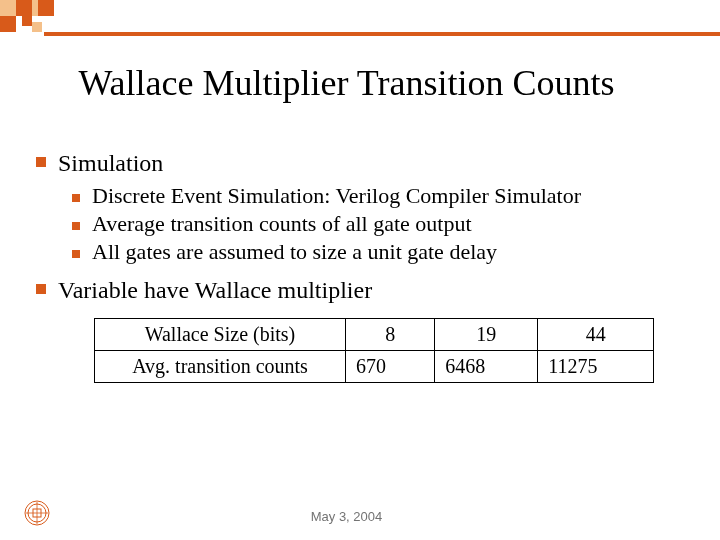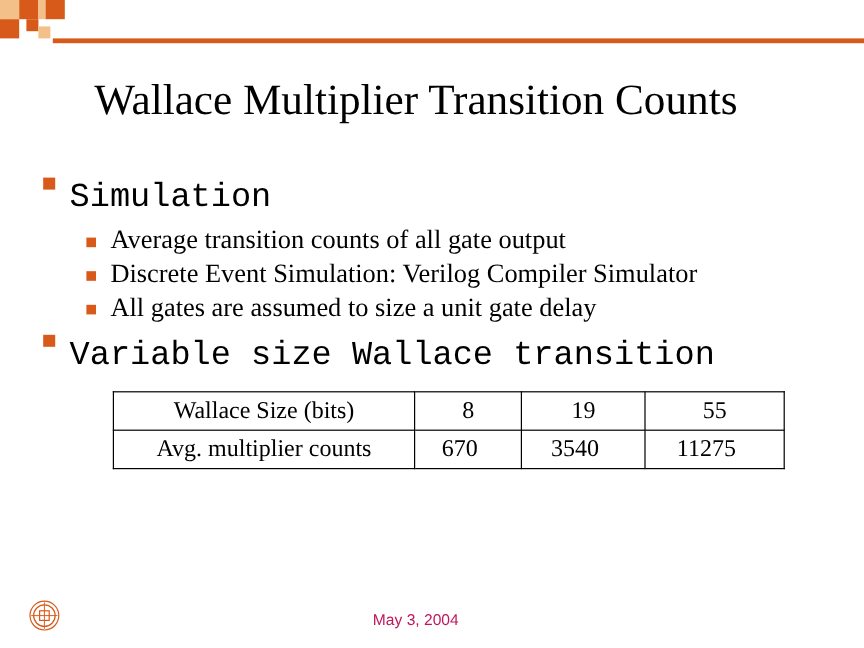--- a/index.html
+++ b/index.html
@@ -35,24 +35,23 @@
     font-weight: 400;
   }
   .body {
     position: absolute;
     left: 36px;
     right: 36px;
     top: 150px;
   }
   .bullet-l1 {
     display: flex;
-    align-items: flex-start;
-    font-size: 28px;
+    align-items: center;
+    font-size: 24px;
     margin-bottom: 6px;
-    font-family: Liberation Mono, monospace;
   }
   .bullet-l2 {
     display: flex;
     align-items: baseline;
     font-size: 22px;
     margin-left: 36px;
     margin-bottom: 2px;
   }
   .sq {
     display: inline-block;
@@ -83,32 +82,32 @@
     border: 1.5px solid #000;
     padding: 4px 10px;
     text-align: center;
     font-weight: 400;
   }
   table.data td.rowlabel {
     text-align: center;
     width: 230px;
   }
   table.data td.num {
-    text-align: center;
+    text-align: left;
     padding-right: 24px;
   }
   .footer-date {
     position: absolute;
     left: 0;
     right: 0;
     bottom: 16px;
     text-align: center;
     font-family: Arial, Helvetica, sans-serif;
     font-size: 13px;
-    color: #be185d;
+    color: #737373;
   }
   .logo {
     position: absolute;
     left: 24px;
     bottom: 14px;
     width: 26px;
     height: 26px;
   }
 </style>
 </head>
@@ -131,50 +130,50 @@
 
   <div class="body">
 
     <div class="bullet-l1">
       <span class="sq"></span>
       <span>Simulation</span>
     </div>
 
     <div class="bullet-l2">
       <span class="sq small"></span>
-      <span>Average transition counts of all gate output</span>
+      <span>Discrete Event Simulation: Verilog Compiler Simulator</span>
     </div>
     <div class="bullet-l2">
       <span class="sq small"></span>
-      <span>Discrete Event Simulation: Verilog Compiler Simulator</span>
+      <span>Average transition counts of all gate output</span>
     </div>
     <div class="bullet-l2">
       <span class="sq small"></span>
       <span>All gates are assumed to size a unit gate delay</span>
     </div>
 
     <div class="gap"></div>
 
     <div class="bullet-l1">
       <span class="sq"></span>
-      <span>Variable size Wallace transition</span>
+      <span>Variable have Wallace multiplier</span>
     </div>
 
     <table class="data">
       <tbody>
           <tr>
         <td class="rowlabel">Wallace Size (bits)</td>
         <td>8</td>
         <td>19</td>
-        <td>55</td>
+        <td>44</td>
       </tr>
       <tr>
-        <td class="rowlabel">Avg. multiplier counts</td>
+        <td class="rowlabel">Avg. transition counts</td>
         <td class="num">670</td>
-        <td class="num">3540</td>
+        <td class="num">6468</td>
         <td class="num">11275</td>
       </tr>
     </tbody>
       </table>
 
   </div>
 
   <svg class="logo" viewBox="0 0 26 26">
     <circle cx="13" cy="13" r="12" fill="none" stroke="#D85A1A" stroke-width="1"></circle>
     <circle cx="13" cy="13" r="9" fill="none" stroke="#D85A1A" stroke-width="1"></circle>

